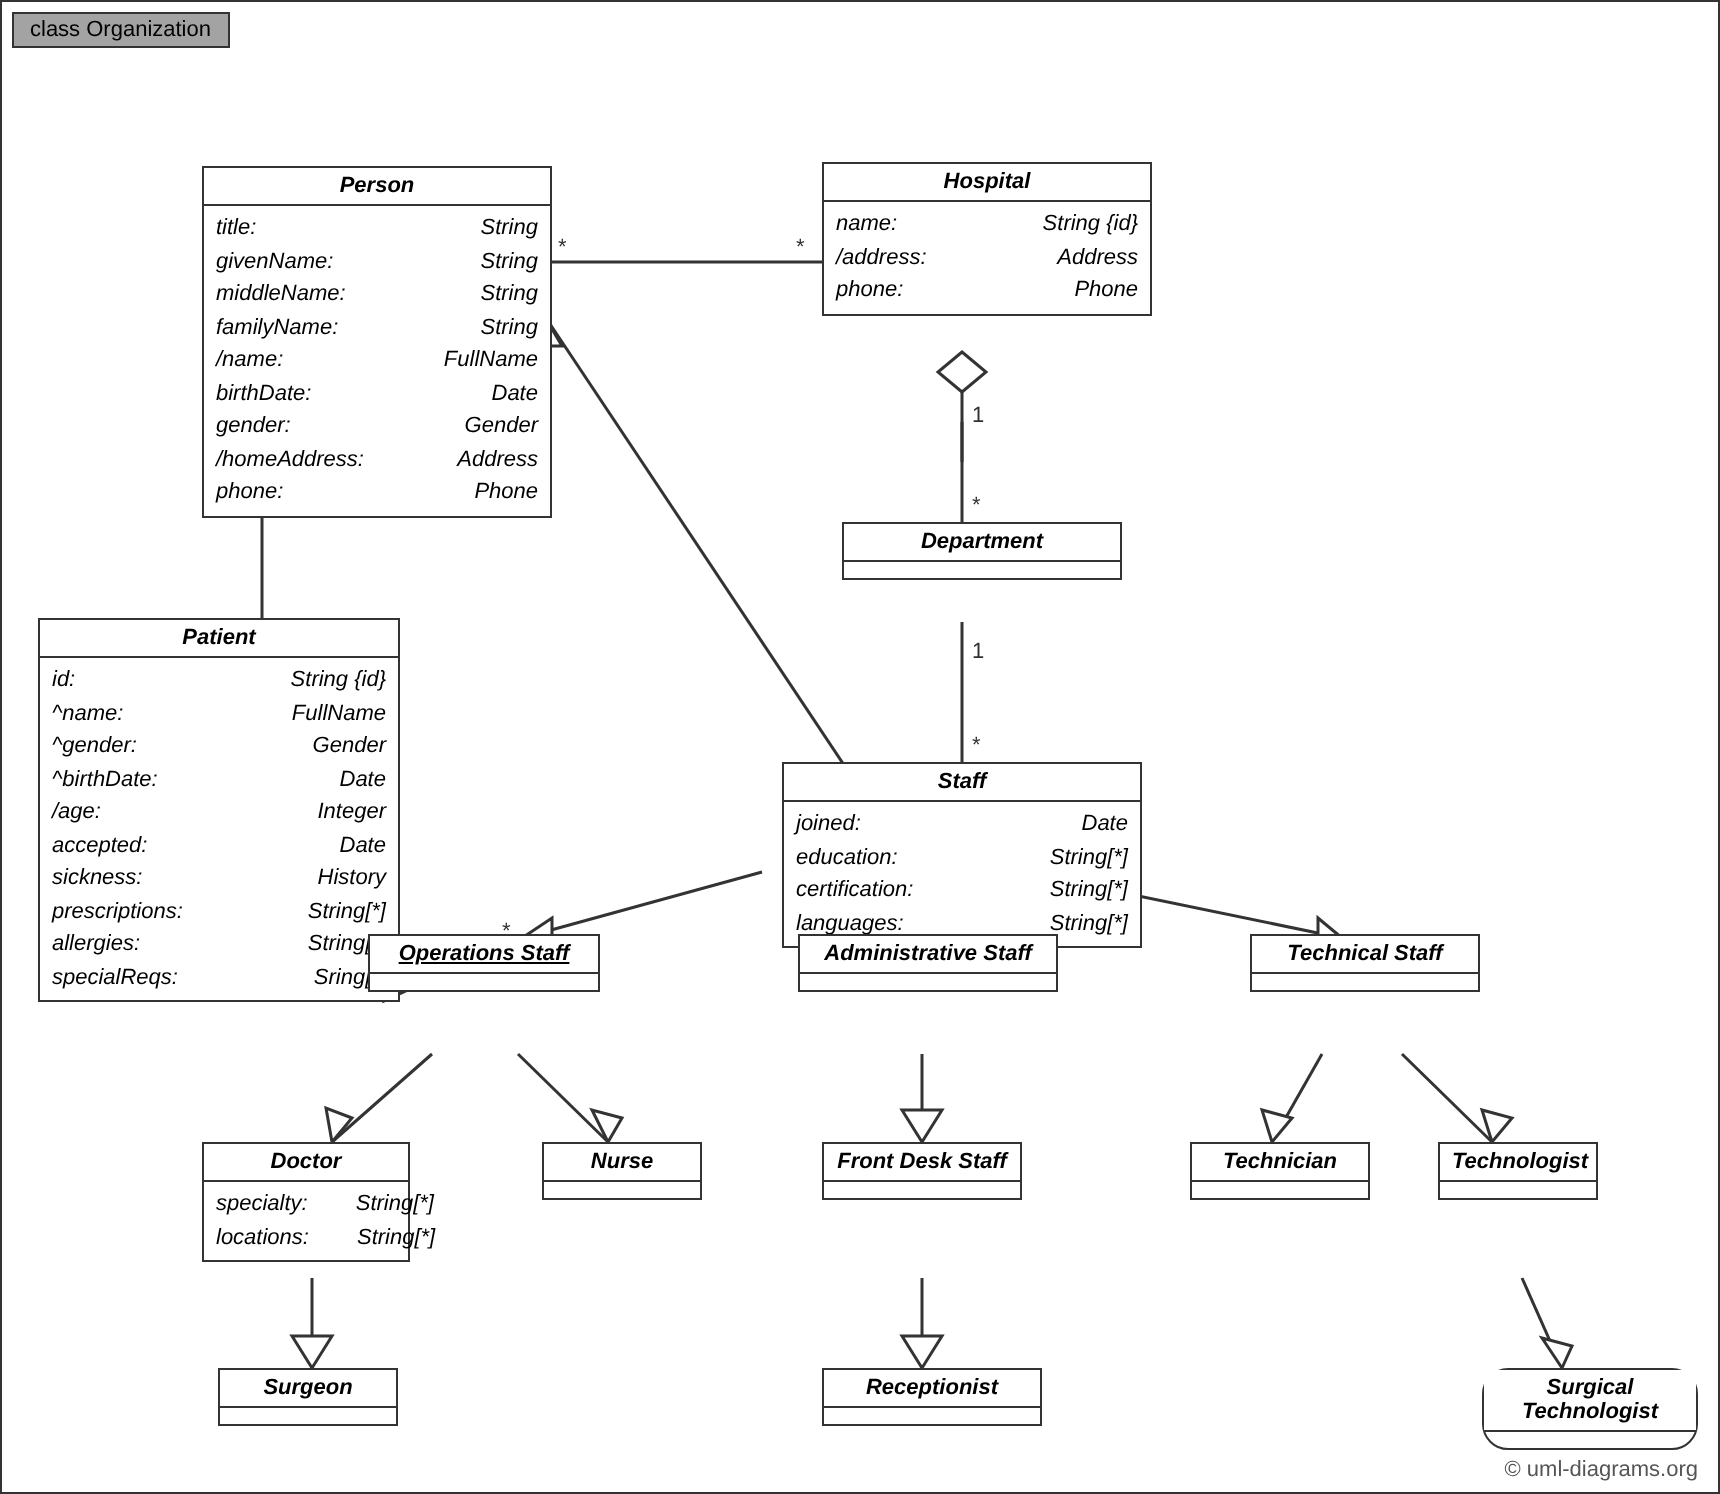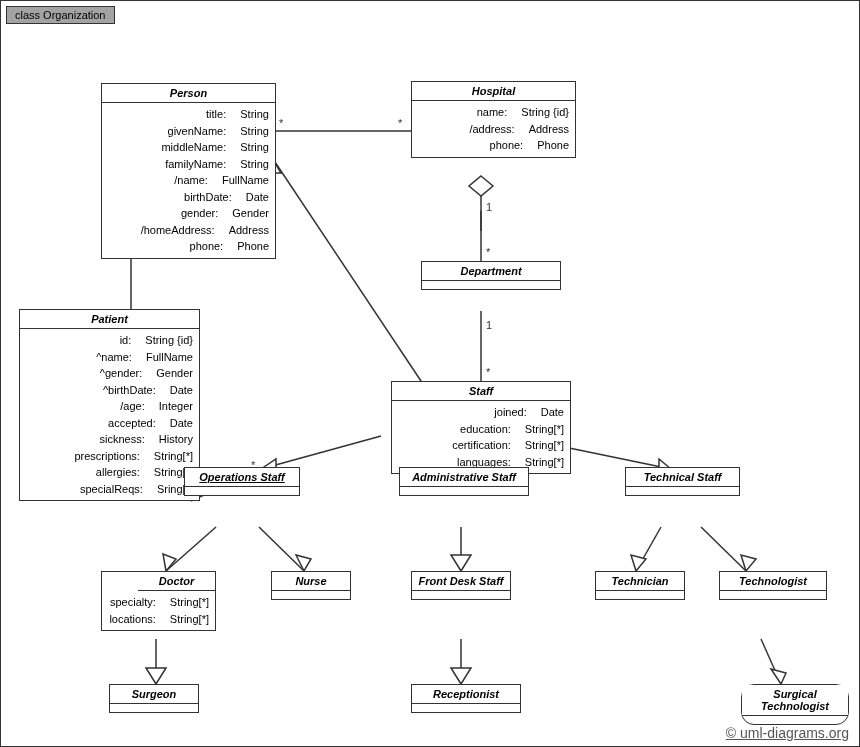--- a/index.html
+++ b/index.html
@@ -34,39 +34,39 @@
     .class-box .class-title.italic {
       font-style: italic;
     }
     .class-box .class-attrs {
       padding: 3px 6px;
       text-align: left;
       line-height: 1.5;
     }
     .class-box .attr-row {
       display: flex;
-      justify-content: flex-end;
-      gap: 14px;
+      justify-content: space-between;
+      gap: 24px;
+      font-style: italic;
     }
     .diagram-title {
       position: absolute;
       top: 5px;
       left: 5px;
       border: 1.5px solid #333;
       padding: 2px 8px;
       background: #a3a3a3;
       font-size: 11px;
     }
     .copyright {
       position: absolute;
       bottom: 5px;
       right: 10px;
-      font-size: 14px;
+      font-size: 11px;
       color: #555;
-      text-decoration: underline;
     }
     svg.connectors {
       position: absolute;
       top: 0;
       left: 0;
       width: 860px;
       height: 747px;
       pointer-events: none;
     }
   </style>
@@ -280,21 +280,21 @@
   <div class="class-box" style="left:398px; top:466px; width:130px;">
     <div class="class-title italic">Administrative Staff</div>
     <div class="class-attrs" style="height:8px;"></div>
   </div>
 
   <div class="class-box" style="left:624px; top:466px; width:115px;">
     <div class="class-title italic">Technical Staff</div>
     <div class="class-attrs" style="height:8px;"></div>
   </div>
 
-  <div class="class-box" style="left:100px; top:570px; width:115px;padding-left:36px;">
+  <div class="class-box" style="left:100px; top:570px; width:104px;">
     <div class="class-title">Doctor</div>
     <div class="class-attrs">
       <div class="attr-row">
           <span>specialty:</span>
           <span>String[*]</span>
         </div>
       <div class="attr-row">
           <span>locations:</span>
           <span>String[*]</span>
         </div>
@@ -309,21 +309,21 @@
   <div class="class-box" style="left:410px; top:570px; width:100px;">
     <div class="class-title">Front Desk Staff</div>
     <div class="class-attrs" style="height:8px;"></div>
   </div>
 
   <div class="class-box" style="left:594px; top:570px; width:90px;">
     <div class="class-title">Technician</div>
     <div class="class-attrs" style="height:8px;"></div>
   </div>
 
-  <div class="class-box" style="left:718px; top:570px; width:108px;">
+  <div class="class-box" style="left:718px; top:570px; width:80px;">
     <div class="class-title">Technologist</div>
     <div class="class-attrs" style="height:8px;"></div>
   </div>
 
   <div class="class-box" style="left:108px; top:683px; width:90px;">
     <div class="class-title">Surgeon</div>
     <div class="class-attrs" style="height:8px;"></div>
   </div>
 
   <div class="class-box" style="left:410px; top:683px; width:110px;">

